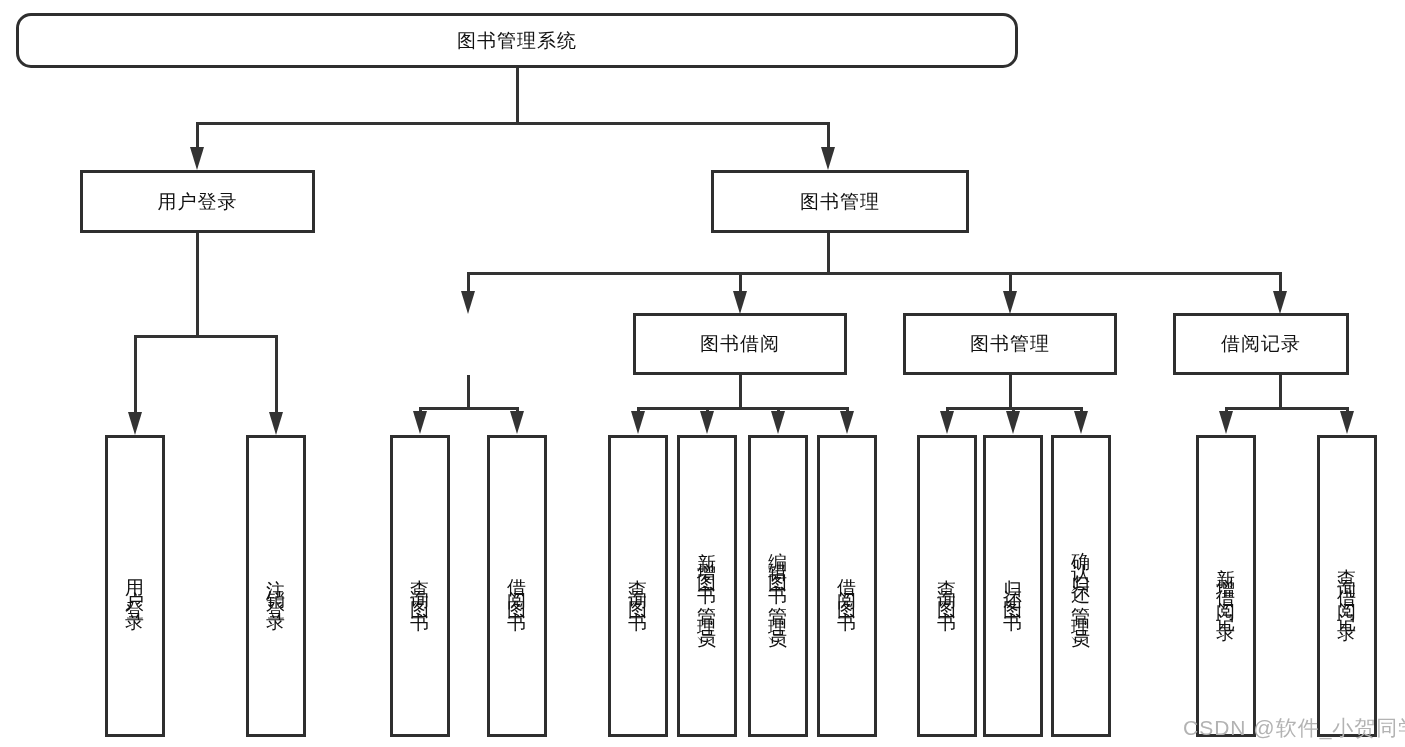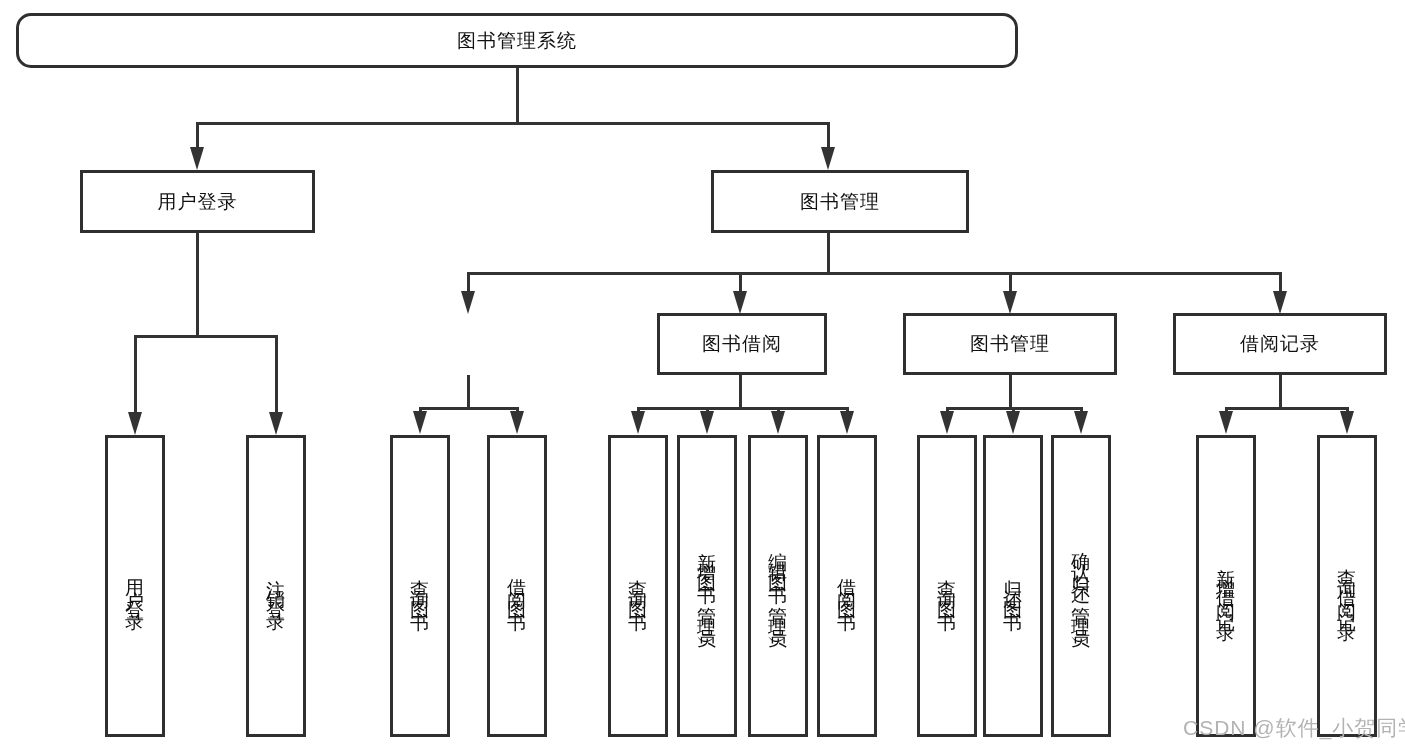--- a/index.html
+++ b/index.html
@@ -114,27 +114,27 @@
   <div class="hl" style="left:467px; top:272px; width:815px;"></div>
   <div class="vl" style="left:467px; top:272px; height:21px;"></div>
   <div class="arrow" style="left:461px; top:291px;"></div>
   <div class="vl" style="left:739px; top:272px; height:21px;"></div>
   <div class="arrow" style="left:733px; top:291px;"></div>
   <div class="vl" style="left:1009px; top:272px; height:21px;"></div>
   <div class="arrow" style="left:1003px; top:291px;"></div>
   <div class="vl" style="left:1279px; top:272px; height:21px;"></div>
   <div class="arrow" style="left:1273px; top:291px;"></div>
 
-  <div class="hbox" style="left:633px; top:313px; width:170px; height:62px;margin-left:24px;">
+  <div class="hbox" style="left:633px; top:313px; width:214px; height:62px;">
     <span>图书借阅</span>
   </div>
   <div class="hbox" style="left:903px; top:313px; width:214px; height:62px;">
     <span>图书管理</span>
   </div>
-  <div class="hbox" style="left:1173px; top:313px; width:214px; height:62px;">
+  <div class="hbox" style="left:1173px; top:313px; width:176px; height:62px;">
     <span>借阅记录</span>
   </div>
 
   <div class="vl" style="left:467px; top:375px; height:34px;"></div>
   <div class="hl" style="left:419px; top:407px; width:100px;"></div>
   <div class="vl" style="left:419px; top:407px; height:10px;"></div>
   <div class="arrow" style="left:413px; top:411px;"></div>
   <div class="vl" style="left:516px; top:407px; height:10px;"></div>
   <div class="arrow" style="left:510px; top:411px;"></div>
 

